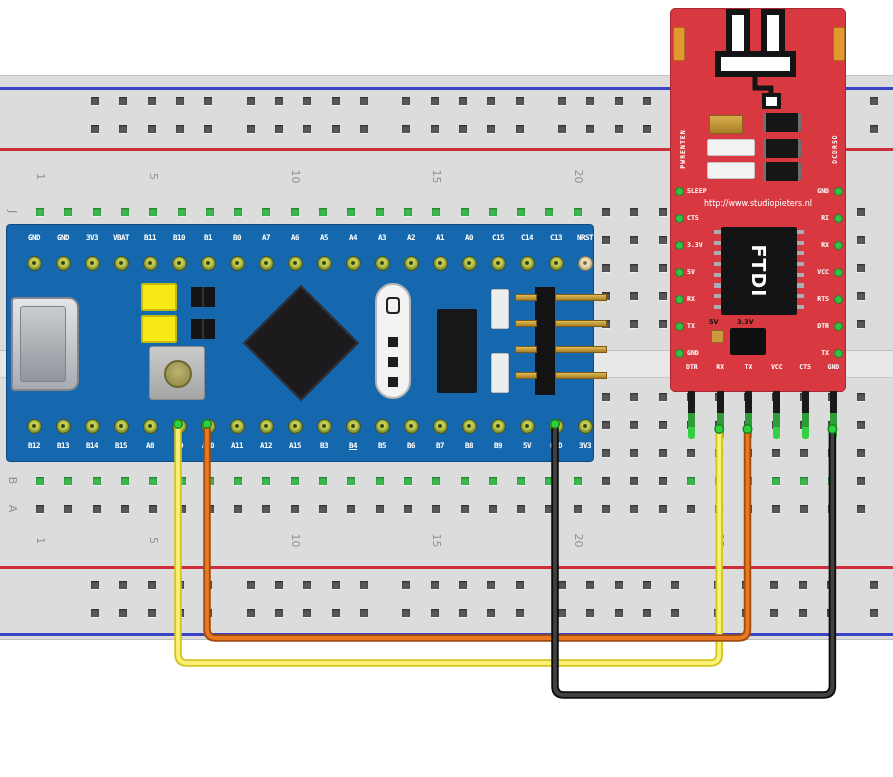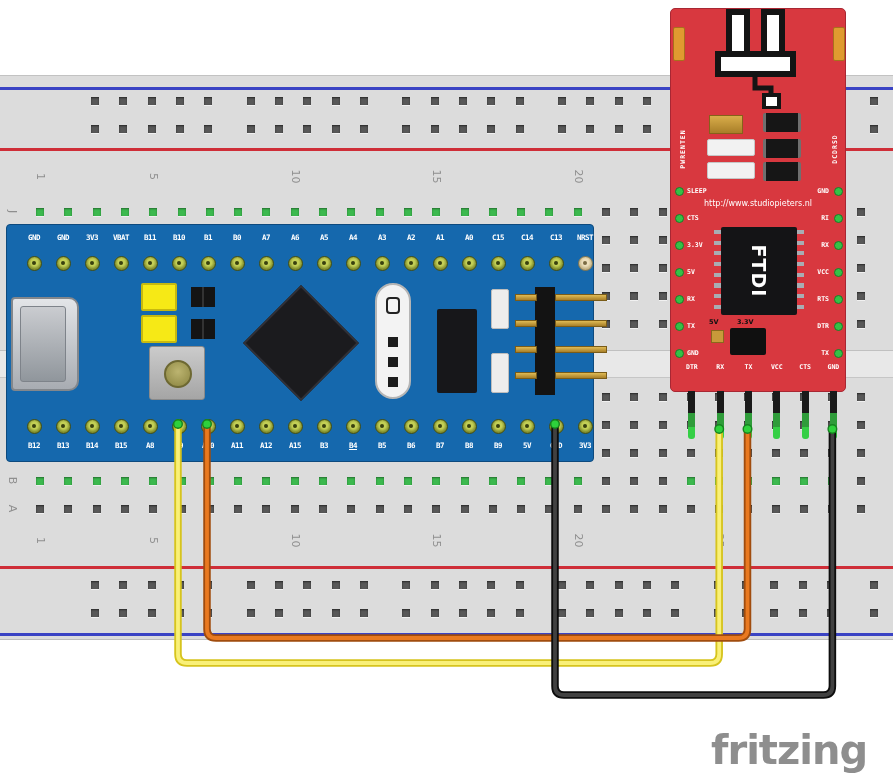--- a/index.html
+++ b/index.html
@@ -716,14 +716,13 @@
       <path d="M 207 423 L 207 629 Q 207 638 216 638 L 738.5 638 Q 747.5 638 747.5 629 L 747.5 431" stroke="#a04c0e" stroke-width="7.5" fill="none" stroke-linecap="round"></path>
       <path d="M 207 423 L 207 629 Q 207 638 216 638 L 738.5 638 Q 747.5 638 747.5 629 L 747.5 431" stroke="#e97920" stroke-width="3.8" fill="none" stroke-linecap="round"></path>
       <circle cx="207" cy="424" r="4.3" fill="#2ed13c" stroke="#15831f" stroke-width="1.4"></circle>
       <circle cx="747.5" cy="429" r="4.3" fill="#2ed13c" stroke="#15831f" stroke-width="1.4"></circle>
       <path d="M 555 423 L 555 686 Q 555 695 564 695 L 823.4 695 Q 832.4 695 832.4 686 L 832.4 431" stroke="#0d0d0d" stroke-width="7.5" fill="none" stroke-linecap="round"></path>
       <path d="M 555 423 L 555 686 Q 555 695 564 695 L 823.4 695 Q 832.4 695 832.4 686 L 832.4 431" stroke="#414141" stroke-width="3.8" fill="none" stroke-linecap="round"></path>
       <circle cx="555" cy="424" r="4.3" fill="#2ed13c" stroke="#15831f" stroke-width="1.4"></circle>
       <circle cx="832.4" cy="429" r="4.3" fill="#2ed13c" stroke="#15831f" stroke-width="1.4"></circle>
     </svg>
 
-  <div id="logo" style="color: rgb(142, 142, 142);">fritzing</div>
 </div>
 
 </body></html>

